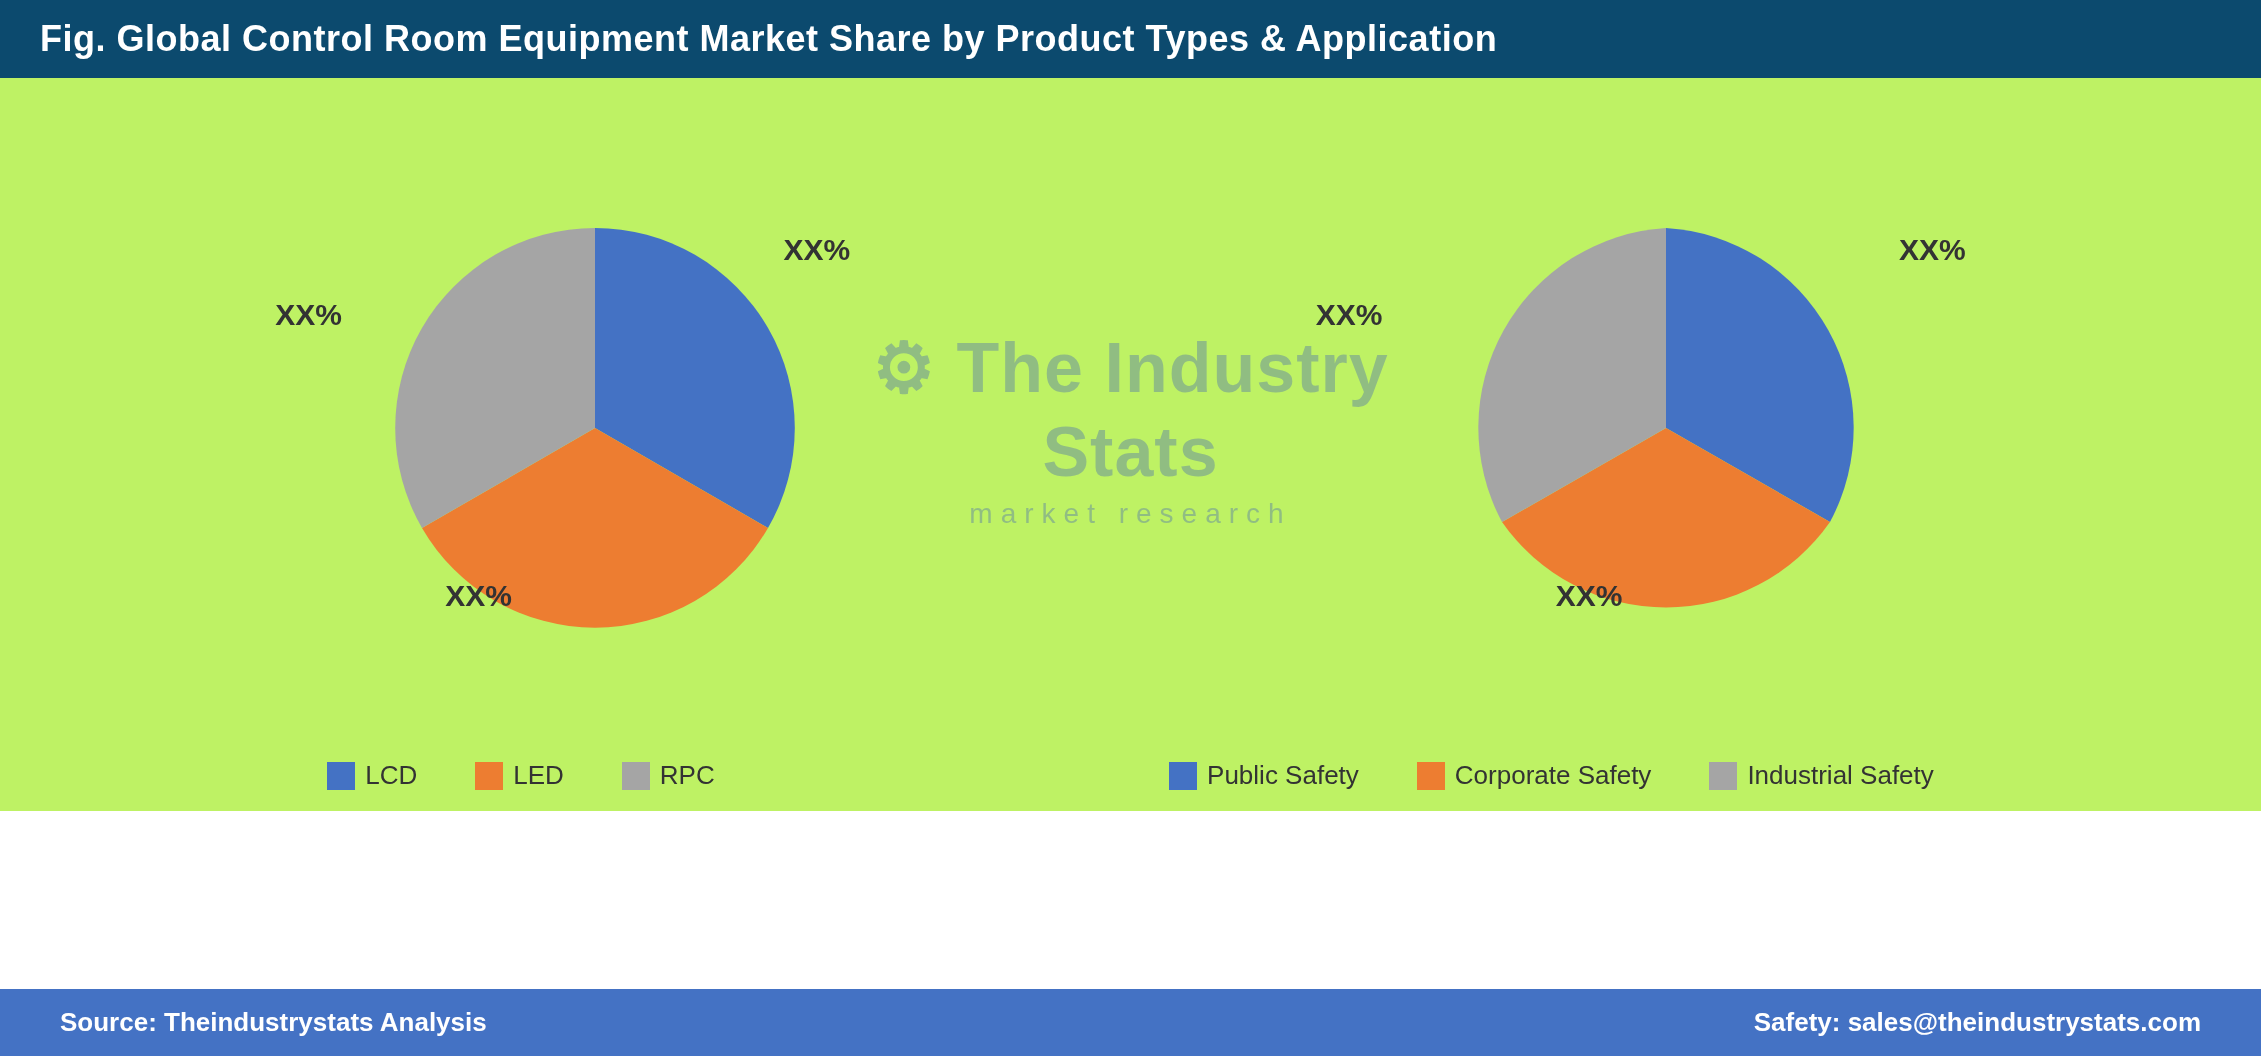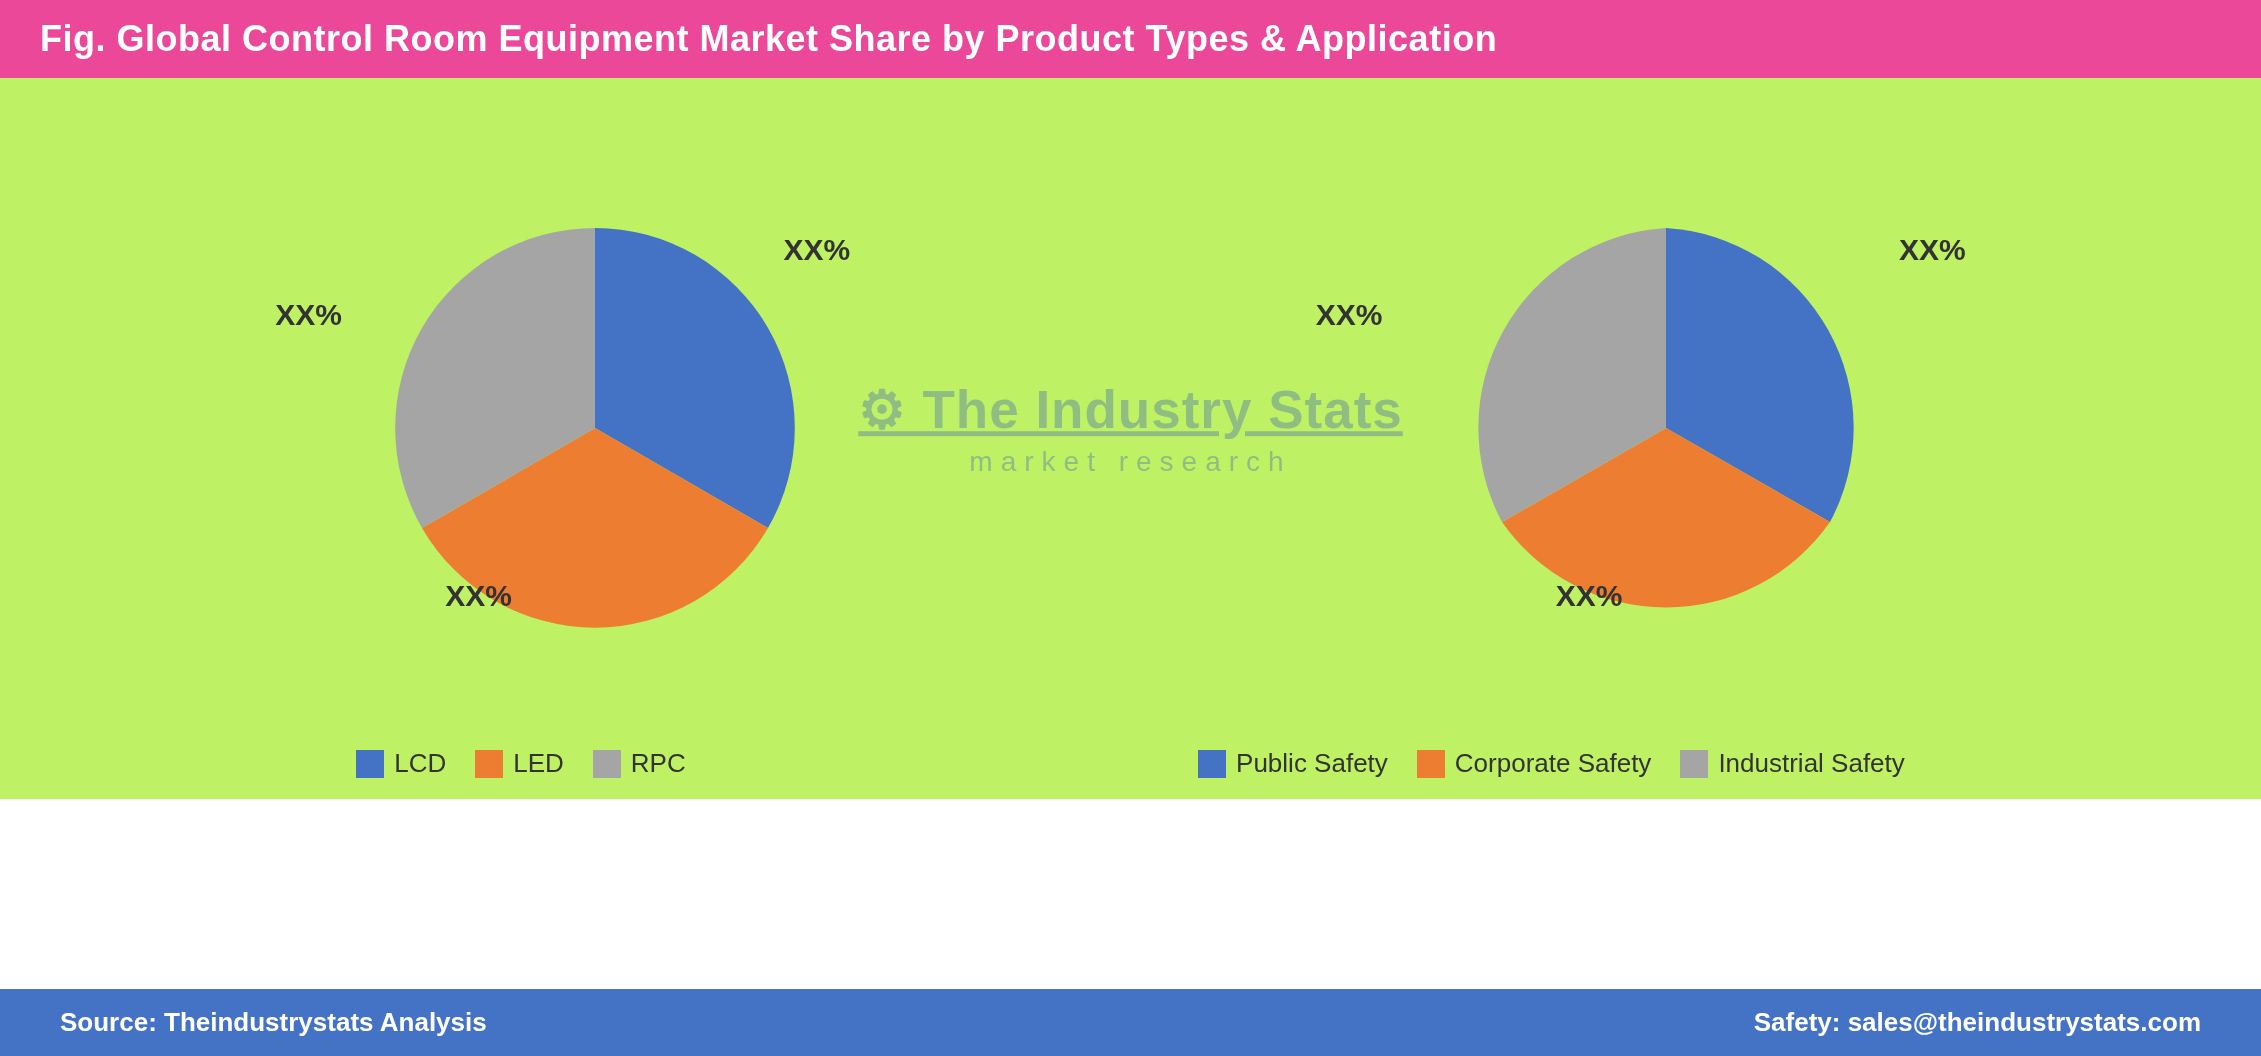--- a/index.html
+++ b/index.html
@@ -4,21 +4,21 @@
   <style>
     * { margin: 0; padding: 0; box-sizing: border-box; }
     body {
       width: 2261px;
       height: 1056px;
       background: #ffffff;
       font-family: Arial, sans-serif;
       overflow: hidden;
     }
     .header {
-      background: #ec4899;
+      background: #0c4a6e;
       color: white;
       padding: 18px 40px;
       font-size: 36px;
       font-weight: bold;
       letter-spacing: 0.5px;
     }
     .main-content {
       background: #bef264;
       padding: 40px 60px 20px 60px;
       display: flex;
@@ -48,25 +48,24 @@
       left: 50%;
       transform: translate(-50%, -50%);
       text-align: center;
       color: #5a7fa8;
       opacity: 0.45;
       pointer-events: none;
       z-index: 10;
       width: 600px;
     }
     .watermark-logo {
-      font-size: 53px;
+      font-size: 70px;
       font-weight: bold;
       letter-spacing: 1px;
       line-height: 1.2;
-      text-decoration: underline;
     }
     .watermark-sub {
       font-size: 28px;
       letter-spacing: 8px;
       margin-top: 4px;
     }
     .pie-label {
       position: absolute;
       font-size: 30px;
       font-weight: bold;
@@ -101,21 +100,22 @@
 
     .legends-row {
       display: flex;
       justify-content: space-around;
       width: 100%;
       margin-top: 10px;
       padding: 0 40px;
     }
     .legend-group {
       display: flex;
-      gap: 29px;
+      gap: 58px;
+      margin-top: 12px;
     }
     .legend-item {
       display: flex;
       align-items: center;
       gap: 10px;
       font-size: 26px;
       color: #333;
     }
     .legend-color {
       width: 28px;

